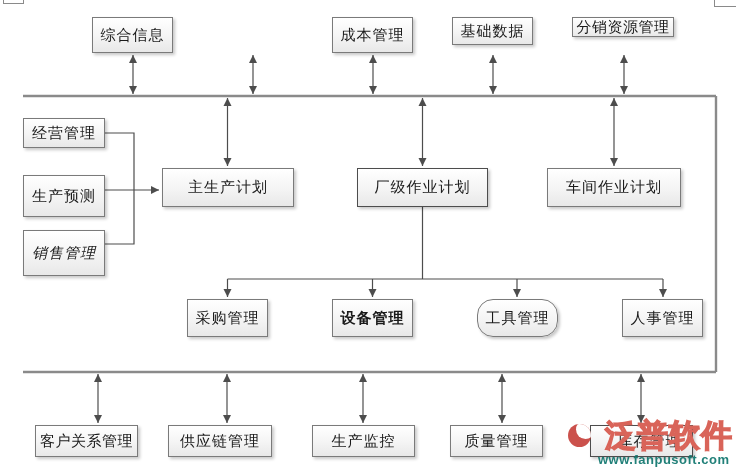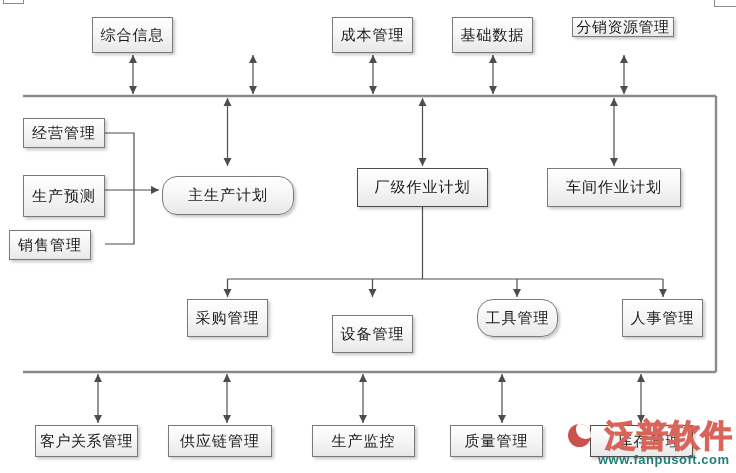--- a/index.html
+++ b/index.html
@@ -86,33 +86,33 @@
 
     <line class="arrow" x1="98" y1="374" x2="98" y2="423" marker-start="url(#ah)" marker-end="url(#ah)"></line>
     <line class="arrow" x1="227" y1="374" x2="227" y2="423" marker-start="url(#ah)" marker-end="url(#ah)"></line>
     <line class="arrow" x1="363" y1="374" x2="363" y2="423" marker-start="url(#ah)" marker-end="url(#ah)"></line>
     <line class="arrow" x1="502" y1="374" x2="502" y2="423" marker-start="url(#ah)" marker-end="url(#ah)"></line>
     <line class="arrow" x1="641" y1="374" x2="641" y2="423" marker-start="url(#ah)" marker-end="url(#ah)"></line>
   </svg>
 
   <div class="node" style="left:92px;top:17px;width:81px;height:36px;">综合信息</div>
   <div class="node" style="left:332px;top:17px;width:81px;height:36px;">成本管理</div>
-  <div class="node" style="left:452px;top:17px;width:81px;height:36px;">基础数据</div>
+  <div class="node" style="left:452px;top:17px;width:81px;height:28px;">基础数据</div>
   <div class="node" style="left:572px;top:17px;width:102px;height:20px;letter-spacing:0.5px;">分销资源管理</div>
 
   <div class="node" style="left:23px;top:118px;width:82px;height:30px;">经营管理</div>
   <div class="node" style="left:23px;top:175px;width:82px;height:42px;">生产预测</div>
-  <div class="node" style="left:9px;top:230px;width:82px;height:30px;">销售管理</div>
+  <div class="node" style="left:23px;top:230px;width:82px;height:46px;font-style:italic;">销售管理</div>
 
-  <div class="node" style="left:162px;top:176px;width:132px;height:39px;border-radius:15px;">主生产计划</div>
+  <div class="node" style="left:162px;top:168px;width:132px;height:39px;">主生产计划</div>
   <div class="node strong" style="left:357px;top:168px;width:131px;height:39px;">厂级作业计划</div>
   <div class="node" style="left:547px;top:168px;width:134px;height:39px;">车间作业计划</div>
 
   <div class="node" style="left:187px;top:299px;width:81px;height:38px;">采购管理</div>
-  <div class="node" style="left:332px;top:315px;width:81px;height:38px;">设备管理</div>
+  <div class="node" style="left:332px;top:299px;width:81px;height:38px;font-weight:bold;">设备管理</div>
   <div class="node" style="left:477px;top:299px;width:81px;height:38px;border-radius:16px;">工具管理</div>
   <div class="node" style="left:622px;top:299px;width:81px;height:38px;">人事管理</div>
 
   <div class="node" style="left:35px;top:425px;width:103px;height:32px;letter-spacing:0.5px;">客户关系管理</div>
   <div class="node" style="left:168px;top:425px;width:104px;height:32px;">供应链管理</div>
   <div class="node" style="left:312px;top:425px;width:103px;height:32px;">生产监控</div>
   <div class="node" style="left:450px;top:425px;width:93px;height:32px;">质量管理</div>
   <div class="node strong" style="left:590px;top:425px;width:103px;height:32px;padding-left:16px;">库存管理</div>
 
   <div class="watermark">

